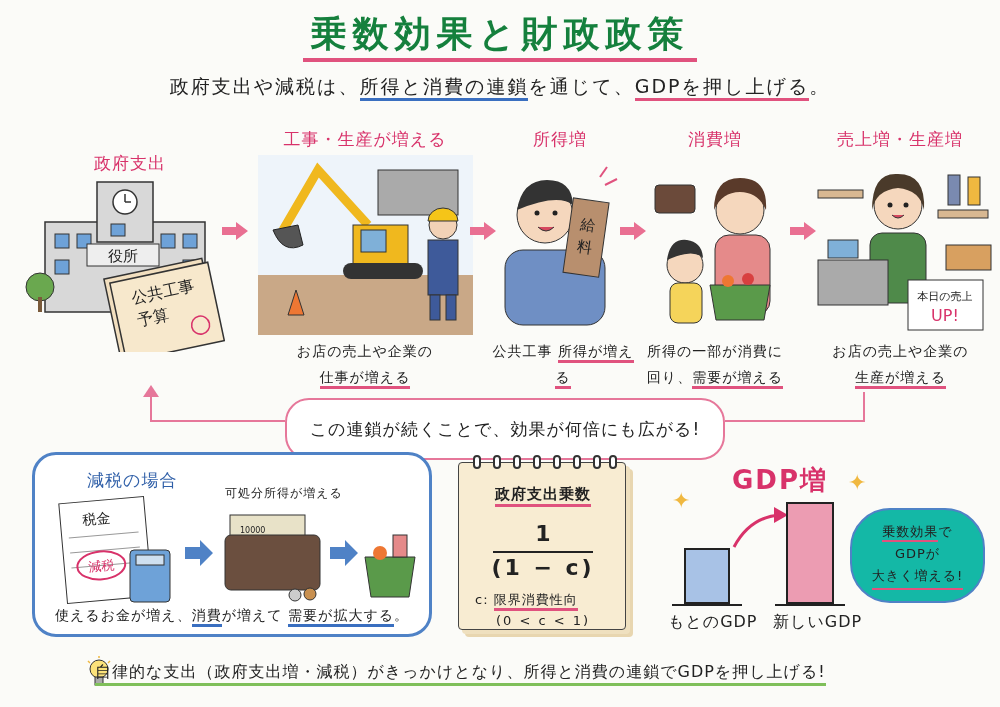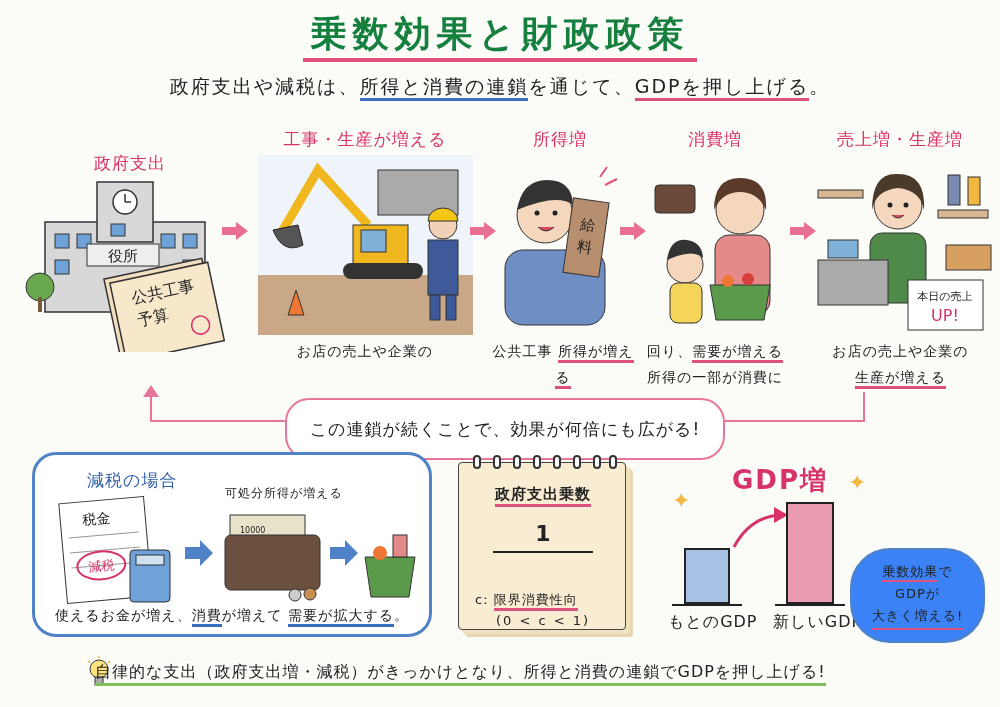--- a/index.html
+++ b/index.html
@@ -55,23 +55,23 @@
 
   
   #gdp-title { left: 732px; top: 463px; font-size: 26px; color: #d8326a; font-weight: bold; letter-spacing: 2px; }
   .bar { border: 2px solid #222; }
   #bar-old { left: 684px; top: 548px; width: 46px; height: 56px; background: #a8c2e6; }
   #bar-new { left: 786px; top: 502px; width: 48px; height: 102px; background: #ec9cb2; }
   .baseline { height: 2px; background: #222; }
   .bar-label { font-size: 16px; letter-spacing: 1px; }
   .sparkle { color: #f0b840; font-size: 22px; }
   #gdp-bubble { left: 850px; top: 508px; width: 135px; height: 95px;
-    border: 2.5px solid #4f82c6; border-radius: 40px; background: #3b82f6;
+    border: 2.5px solid #4f82c6; border-radius: 40px; background: #14b8a6;
     display: flex; flex-direction: column; align-items: center; justify-content: center;
-    font-size: 13px; line-height: 22px; letter-spacing: 1px; margin-top: 40px; }
+    font-size: 13px; line-height: 22px; letter-spacing: 1px; }
 
   
   #summary { left: 95px; top: 662px; font-size: 16px; letter-spacing: 1px; white-space: nowrap; }
   #bulb { left: 86px; top: 656px; width: 26px; height: 34px; }
 </style>
 </head>
 <body>
 
 <div id="title" class="abs"><span>乗数効果と財政政策</span></div>
 <div id="subtitle" class="abs">
@@ -129,20 +129,21 @@
     <polygon points="30,160 38,135 46,160" fill="#ee7733" stroke="#333"></polygon>
     <circle cx="185" cy="70" r="14" fill="#f2d2b6" stroke="#333"></circle>
     <path d="M170,66 a15,13 0 0 1 30,0 z" fill="#f5c518" stroke="#333"></path>
     <rect x="170" y="85" width="30" height="55" fill="#3e5a9a" stroke="#333"></rect>
     <rect x="172" y="140" width="10" height="25" fill="#3e5a9a" stroke="#333"></rect>
       <rect x="188" y="140" width="10" height="25" fill="#3e5a9a" stroke="#333"></rect>
   </svg>
 </div>
 <div class="abs step-cap" style="left:260px;top:338px;width:210px;">
   <div>お店の売上や企業の</div>
+  <div><span class="ul-pink">仕事が増える</span></div>
 </div>
 
 <svg class="abs arrow" style="left:470px;top:222px;" viewBox="0 0 26 18">
     <polygon points="0,5 14,5 14,0 26,9 14,18 14,13 0,13" fill="#e96f92"></polygon>
   </svg>
 
 <div class="abs step-title" style="left:500px;top:128px;width:120px;text-align:center;">所得増</div>
 <div class="abs step-illus" style="left:495px;top:155px;width:130px;height:180px;">
   <svg width="130" height="180" viewBox="0 0 130 180">
     <rect x="10" y="95" width="100" height="75" rx="18" fill="#6f8fc4" stroke="#333"></rect>
@@ -179,22 +180,22 @@
     <rect x="75" y="80" width="55" height="80" rx="14" fill="#e58a8a" stroke="#333"></rect>
     <circle cx="45" cy="110" r="18" fill="#f5d7bd" stroke="#333"></circle>
     <path d="M27,105 q3,-22 20,-20 q15,2 16,18 q-10,-10 -36,2z" fill="#333"></path>
     <rect x="30" y="128" width="32" height="40" rx="8" fill="#f5d45a" stroke="#333"></rect>
     <path d="M70,130 h60 l-6,35 h-48z" fill="#5a9a4a" stroke="#333"></path>
     <circle cx="88" cy="126" r="6" fill="#ee7733"></circle>
       <circle cx="108" cy="124" r="6" fill="#d84040"></circle>
   </svg>
 </div>
 <div class="abs step-cap" style="left:640px;top:338px;width:150px;">
+  <div>所得の一部が消費に</div>
   <div><span>回り、</span><span class="ul-pink">需要が増える</span></div>
-  <div>所得の一部が消費に</div>
 </div>
 
 <svg class="abs arrow" style="left:790px;top:222px;" viewBox="0 0 26 18">
     <polygon points="0,5 14,5 14,0 26,9 14,18 14,13 0,13" fill="#e96f92"></polygon>
   </svg>
 
 <div class="abs step-title" style="left:810px;top:128px;width:180px;">売上増・生産増</div>
 <div class="abs step-illus" style="left:808px;top:155px;width:185px;height:180px;">
   <svg width="185" height="180" viewBox="0 0 185 180">
     <rect x="10" y="35" width="45" height="8" fill="#d8b892" stroke="#333"></rect>
@@ -261,20 +262,21 @@
   <div class="abs ring" style="left:34px;"></div>
   <div class="abs ring" style="left:54px;"></div>
   <div class="abs ring" style="left:74px;"></div>
   <div class="abs ring" style="left:94px;"></div>
   <div class="abs ring" style="left:114px;"></div>
   <div class="abs ring" style="left:134px;"></div>
   <div class="abs ring" style="left:150px;"></div>
   <div id="pad-title" class="abs"><span class="ul-pink">政府支出乗数</span></div>
   <div id="pad-num" class="abs">1</div>
   <div id="pad-frac" class="abs"></div>
+  <div id="pad-den" class="abs">(1 − c)</div>
   <div id="pad-c" class="abs"><span>c:</span> <span class="ul-pink">限界消費性向</span></div>
   <div id="pad-range" class="abs">(0 &lt; c &lt; 1)</div>
 </div>
 
 <div class="abs sparkle" style="left:672px;top:488px;">✦</div>
 <div class="abs sparkle" style="left:848px;top:470px;">✦</div>
 <div id="gdp-title" class="abs">GDP増</div>
 <svg class="abs" style="left:730px;top:505px;" width="60" height="45" viewBox="0 0 60 45">
   <path d="M4,42 Q20,12 50,10" fill="none" stroke="#d8326a" stroke-width="3"></path>
   <polygon points="44,2 58,10 44,18" fill="#d8326a"></polygon>

